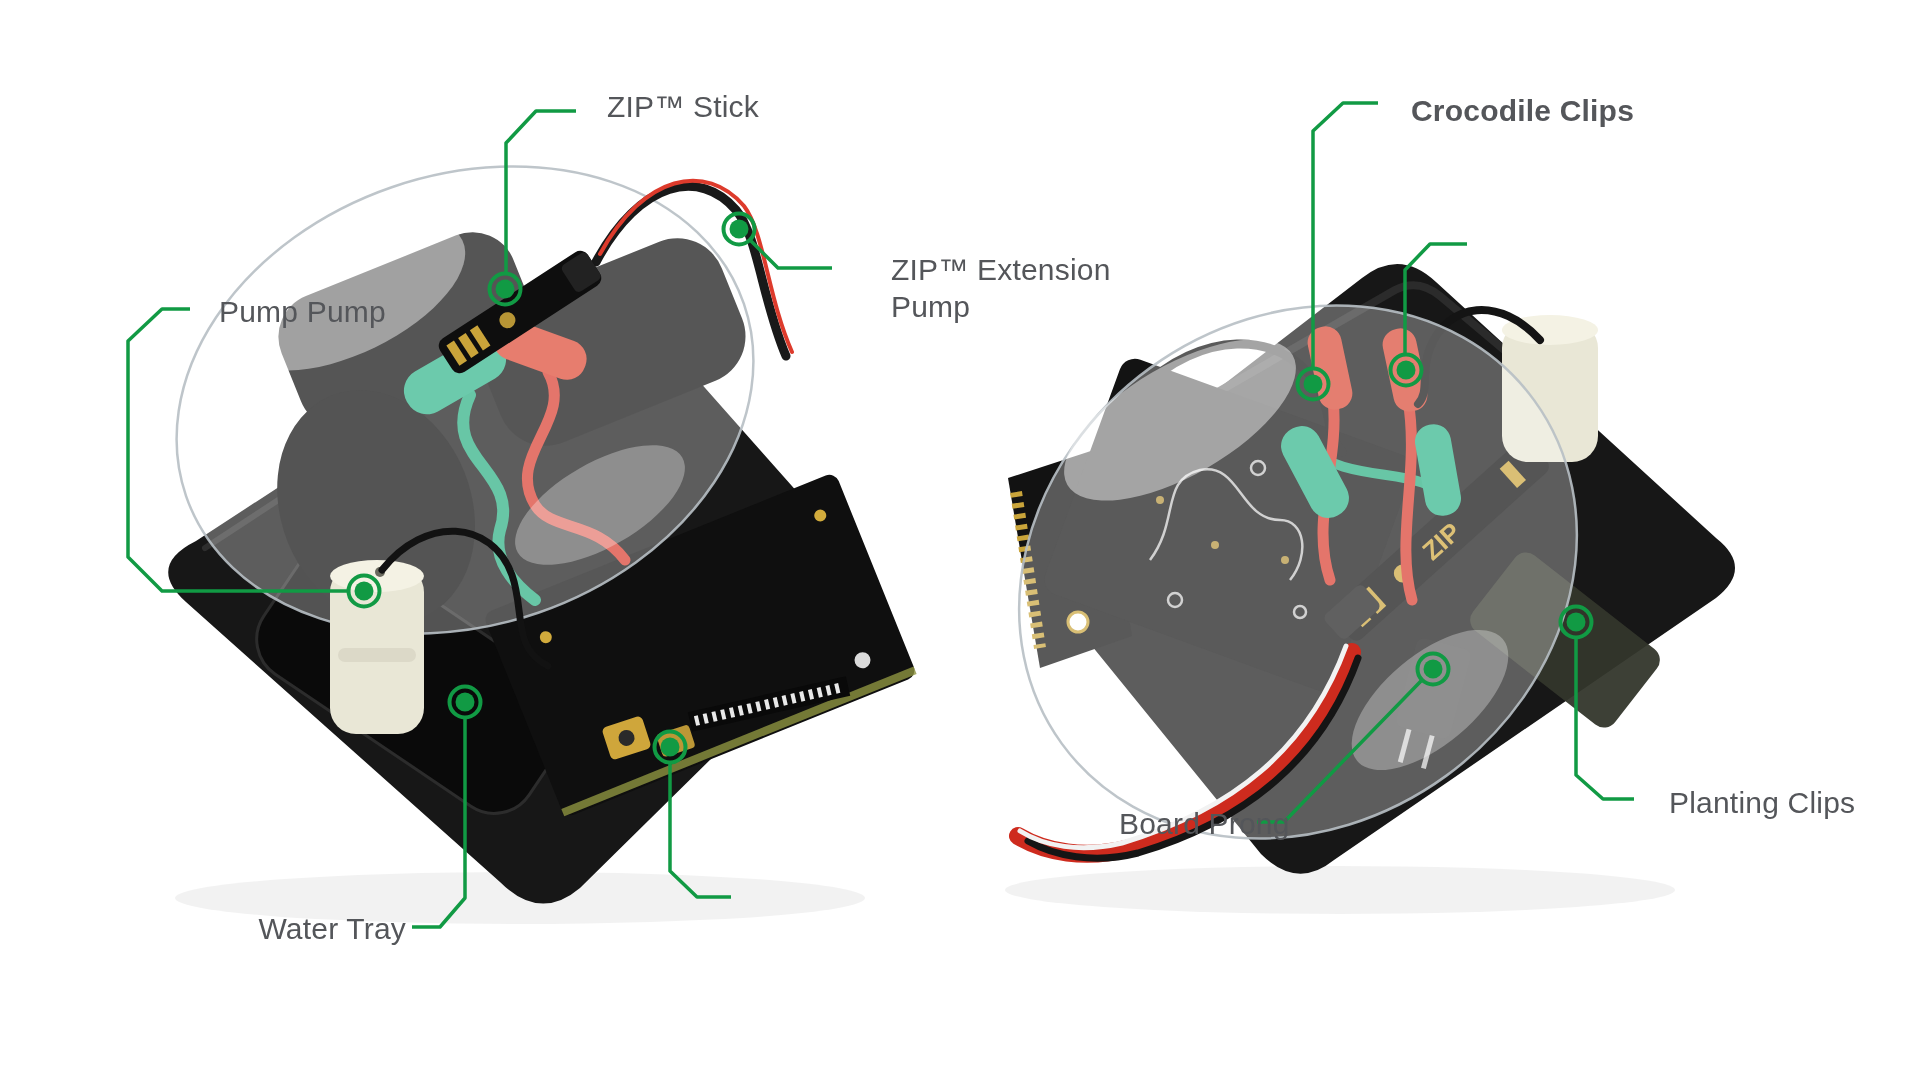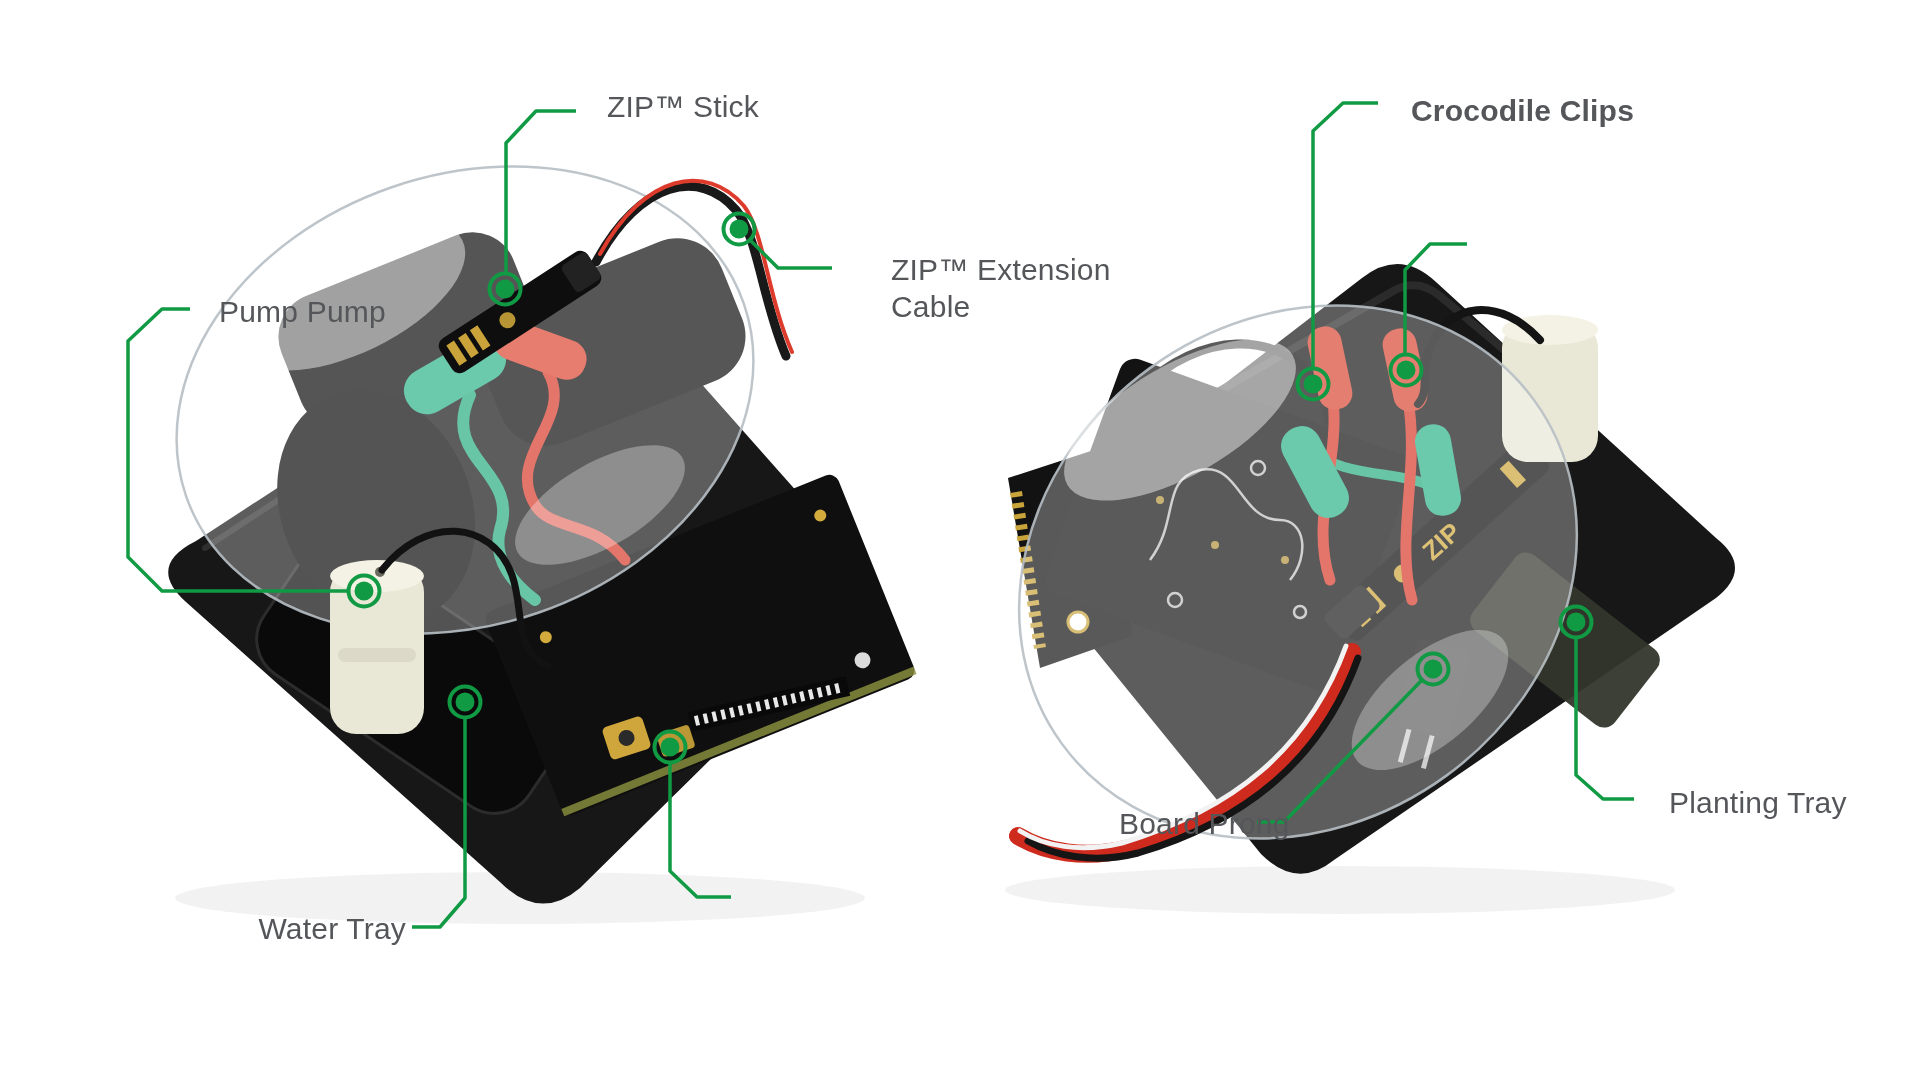--- a/index.html
+++ b/index.html
@@ -210,32 +210,32 @@
       <circle cx="1576" cy="622" r="15.5" class="callout-ring"></circle>
       <circle cx="1576" cy="622" r="9.5" class="callout-dot"></circle>
     </svg>
 
   <div class="labels-layer">
       <div class="callout-label" style="left: 591px; top: 88px;">
         <div>ZIP™ Stick</div>
       </div>
       <div class="callout-label" style="left: 852px; top: 251px; margin-left: 23px;">
         <div>ZIP™ Extension</div>
-        <div>Cable</div>
+        <div>Pump</div>
       </div>
       <div class="callout-label" style="left: 203px; top: 293px;">
         <div>Pump Pump</div>
       </div>
       <div class="callout-label align-right" style="right: 1530px; top: 910px; margin-left: 37px;">
         <div>Water Tray</div>
       </div>
       <div class="callout-label" style="left: 1395px; top: 92px; font-weight: bold;">
         <div>Crocodile Clips</div>
       </div>
       <div class="callout-label" style="left: 1103px; top: 805px;">
         <div>Board Prong</div>
       </div>
       <div class="callout-label" style="left: 1653px; top: 784px;">
-        <div>Planting Tray</div>
+        <div>Planting Clips</div>
       </div>
     </div>
 
 </div>
 
 </body></html>

